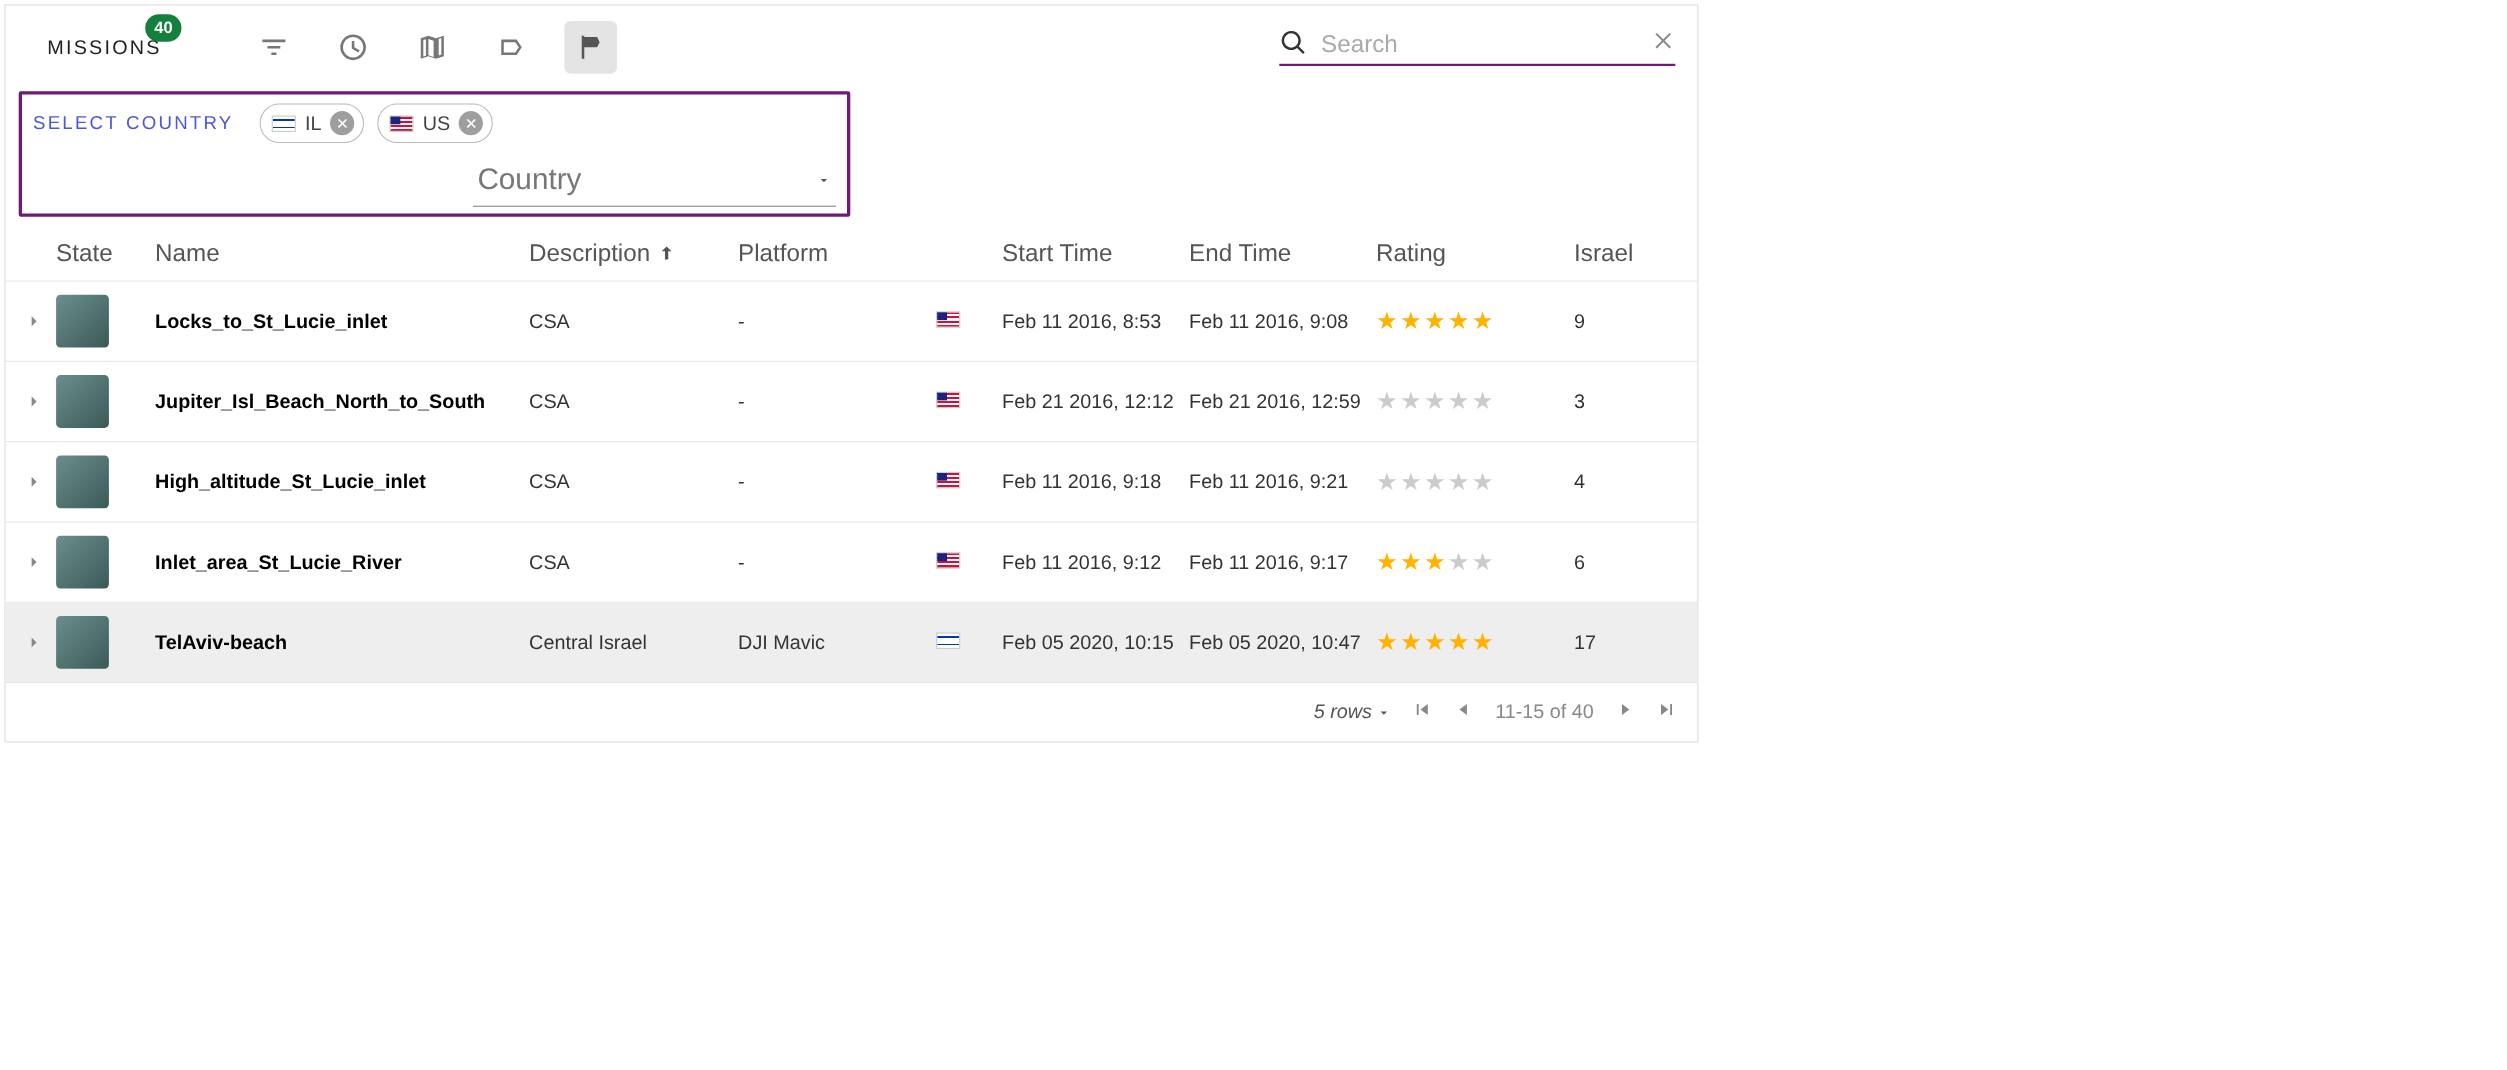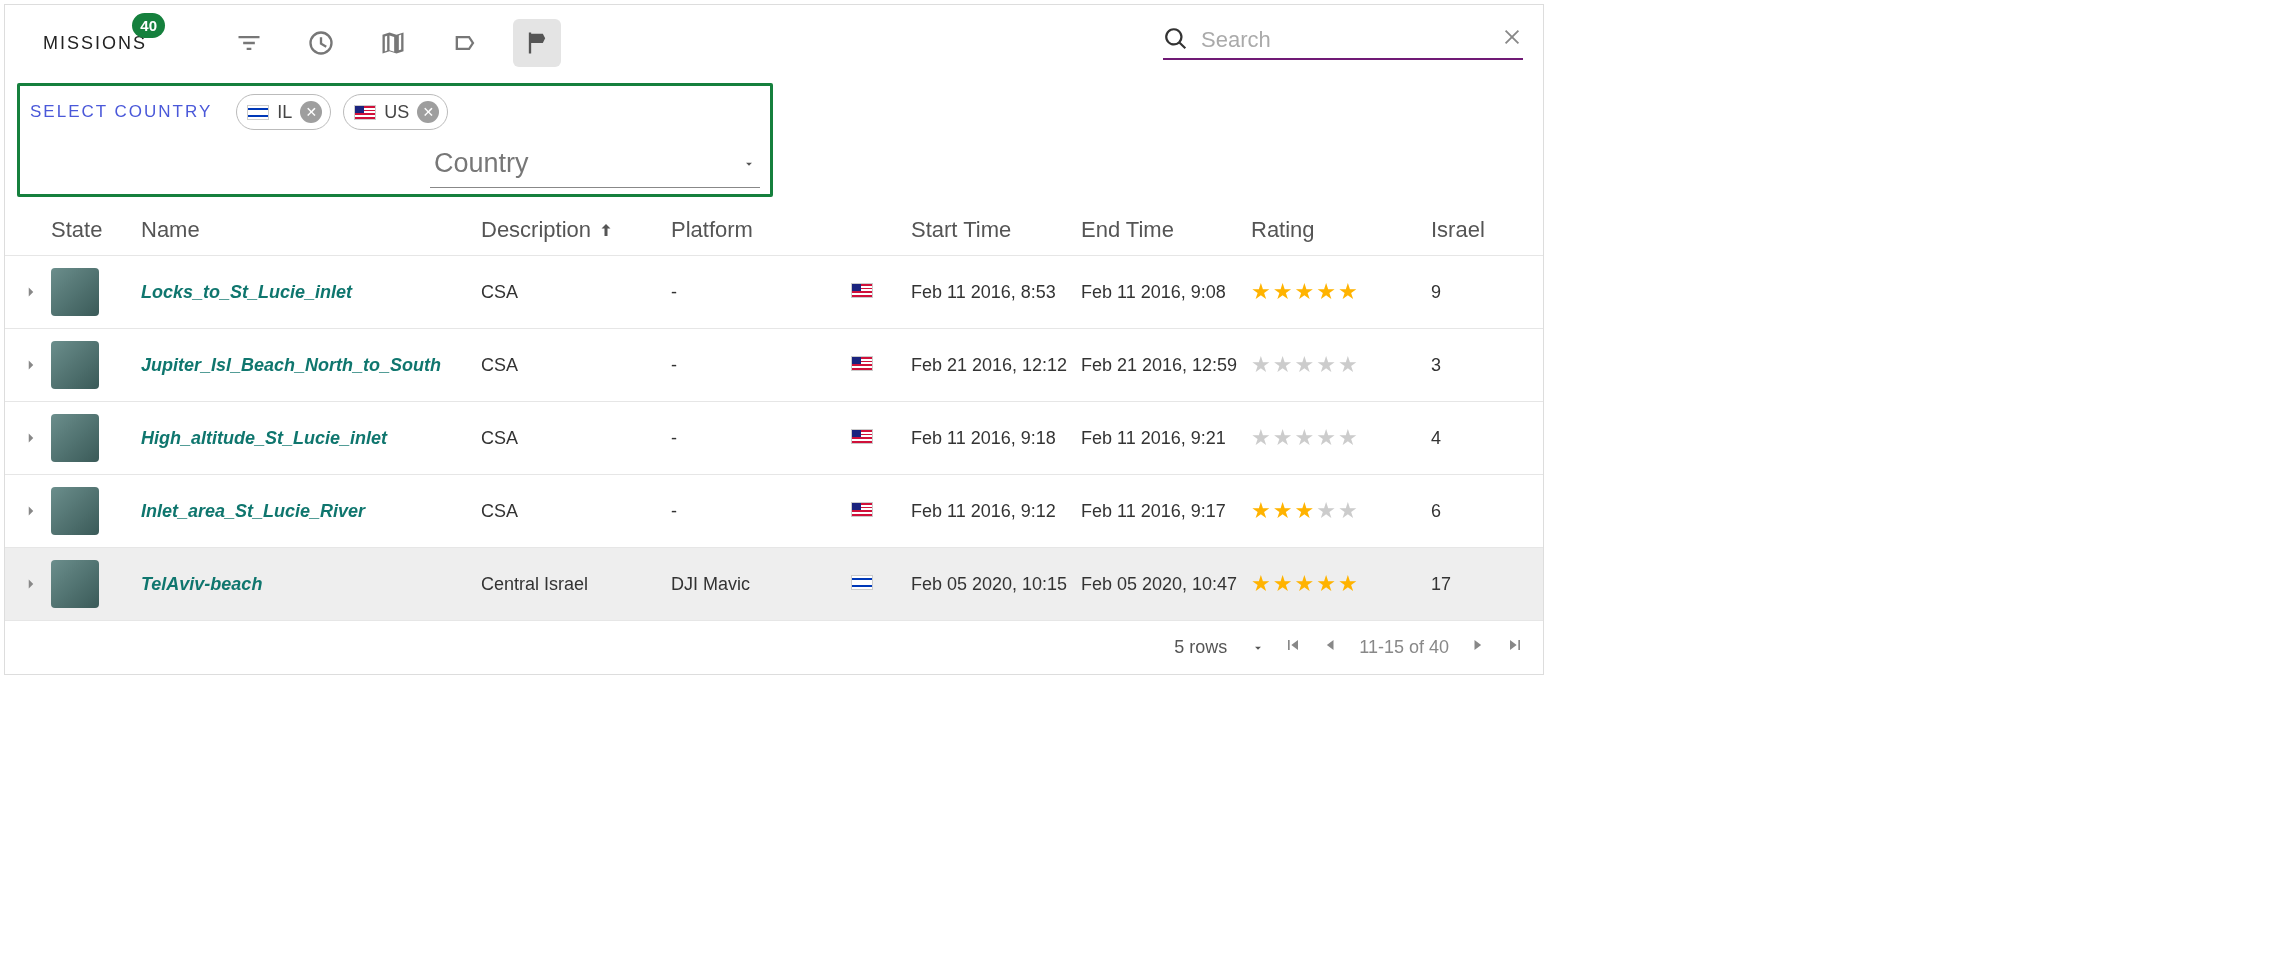--- a/index.html
+++ b/index.html
@@ -76,21 +76,21 @@
     outline: none;
     font-size: 22px;
     flex: 1;
     color: #555;
   }
   .search-wrap input::placeholder { color: #aaa; }
   .search-close { color: #888; cursor: pointer; }
 
   
   .filter-box {
-    border: 3px solid #15803d;
+    border: 3px solid #701a75;
     border-radius: 2px;
     margin: 6px 12px 8px 12px;
     padding: 8px 10px 6px 10px;
     width: 756px;
     display: flex;
     flex-wrap: wrap;
     align-items: flex-start;
     gap: 10px 12px;
   }
   .filter-label {
@@ -153,21 +153,21 @@
     color: #333;
     min-height: 72px;
   }
   .trow.hover { background: #eee; }
   .expand { color: #888; cursor: pointer; display: flex; justify-content: center;}
   .thumb {
     width: 48px; height: 48px;
     background: linear-gradient(135deg,#6b8e8c,#3a5a58);
     border-radius: 4px;
   }
-  .name-cell { font-weight: 700; color: #0f766e; font-style: italic; }
+  .name-cell { font-weight: 700; color: #000000; }
 
   .flag-us, .flag-il {
     display: inline-block;
     width: 22px; height: 15px;
     border: 1px solid #ccc;
     position: relative;
     background: #fff;
   }
   .flag-us {
     background:
@@ -192,21 +192,21 @@
   .tfoot {
     display: flex;
     align-items: center;
     justify-content: flex-end;
     gap: 18px;
     padding: 14px 18px;
     font-size: 18px;
     color: #555;
   }
   .tfoot .pg-btn { color: #888; cursor: pointer; }
-  .rows-select { display: flex; align-items: center; gap: 24px; cursor: pointer; }
+  .rows-select { display: flex; align-items: center; gap: 4px; cursor: pointer; font-style: italic; }
 </style>
 </head>
 <body>
 
 <div class="container">
 
   <div class="topbar">
     <div class="missions-label">
       <span>MISSIONS</span>
       <span class="badge">40</span>

